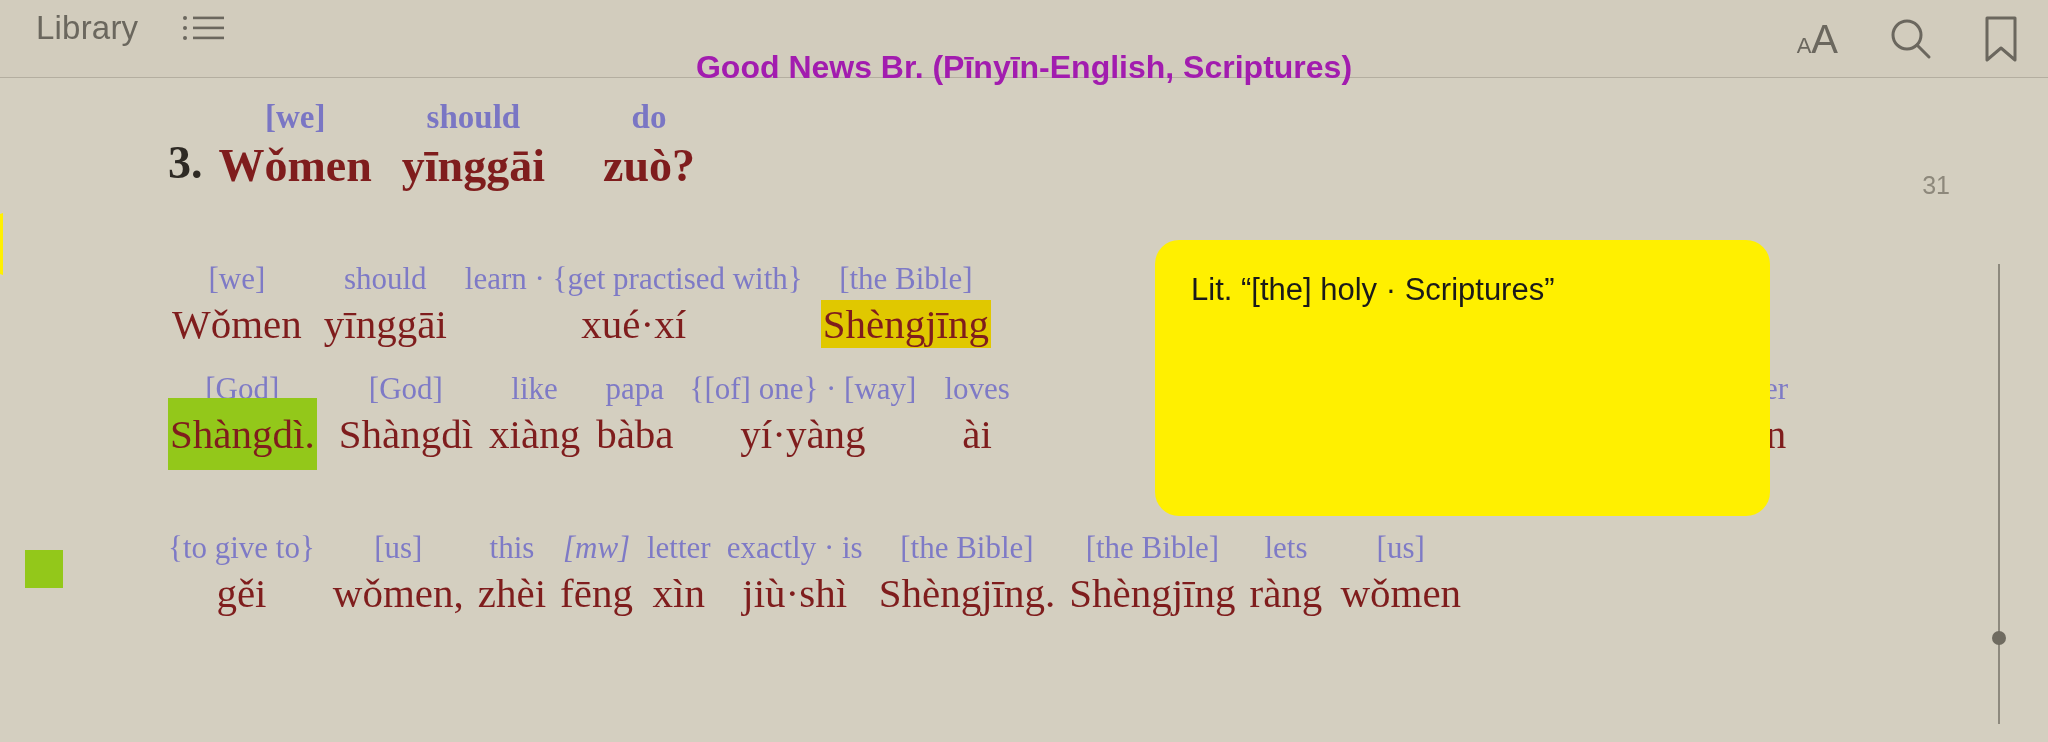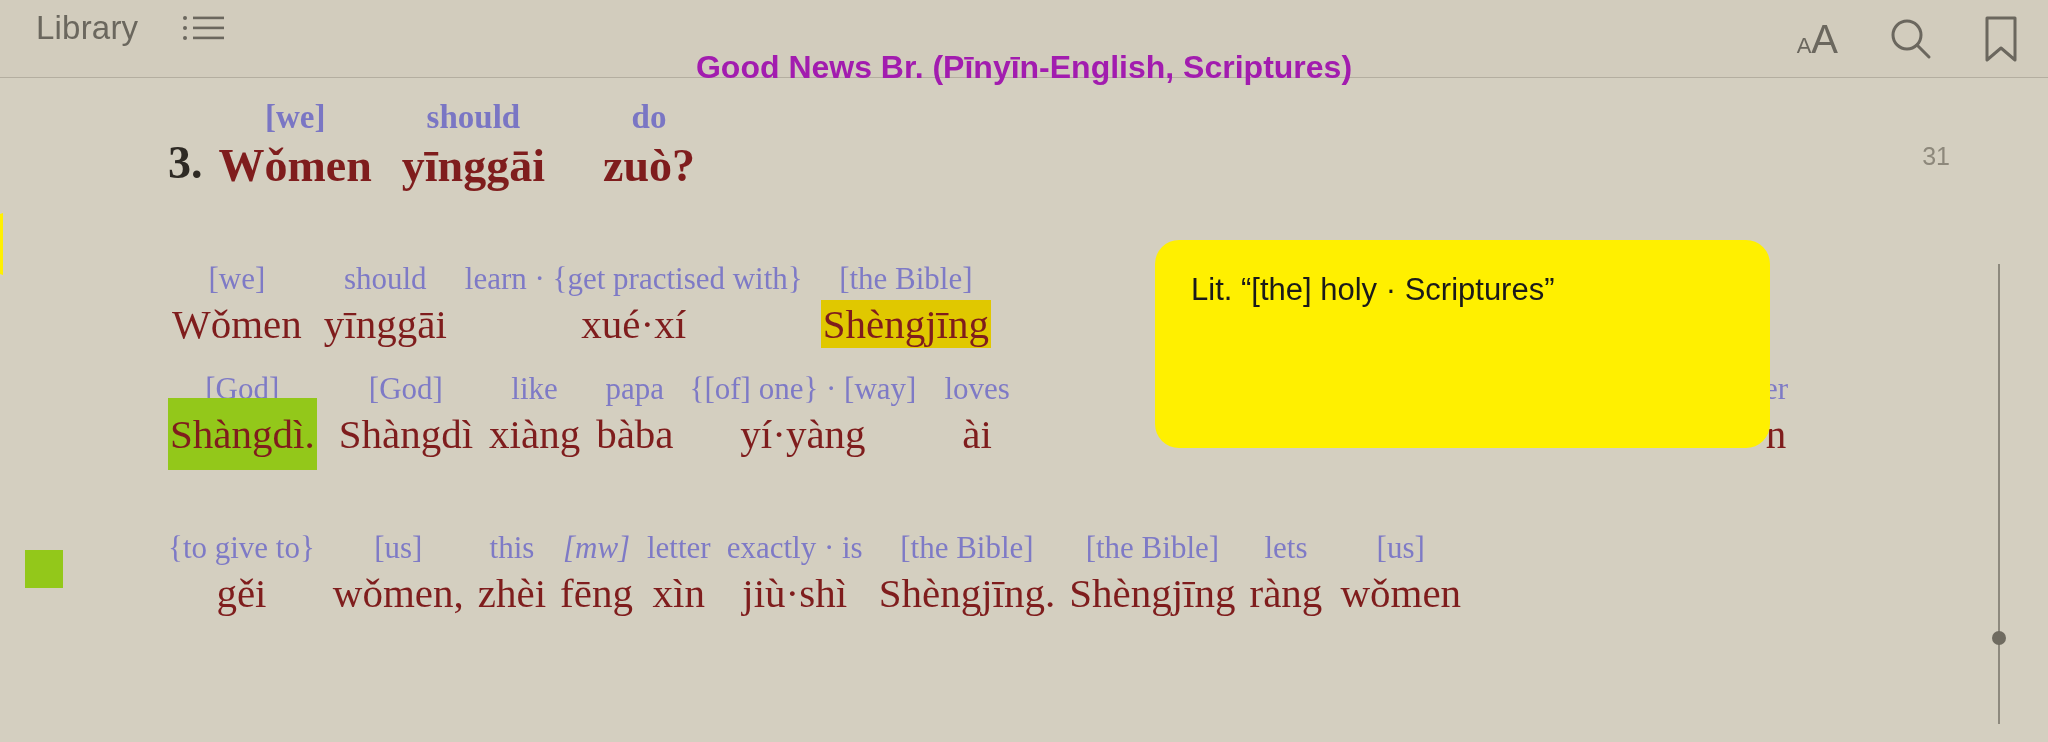--- a/index.html
+++ b/index.html
@@ -88,21 +88,21 @@
     position: absolute;
     left: 0; top: 78px;
     width: 2048px;
     height: 664px;
     overflow: hidden;
   }
 
   .page-num {
     position: absolute;
     right: 98px;
-    top: 64px;
+    top: 93px;
     font-family: "Liberation Sans", sans-serif;
     font-size: 25px;
     color: #8d887b;
   }
 
   .green-marker {
     position: absolute;
     left: 25px;
     top: 472px;
     width: 38px;
@@ -155,21 +155,21 @@
     align-self: flex-end;
     padding-bottom: 2px;
   }
 
   
   .popup {
     position: absolute;
     left: 1155px;
     top: 162px;
     width: 615px;
-    height: 208px;
+    height: 276px;
     background: #fff000;
     border-radius: 24px;
     box-sizing: border-box;
     z-index: 20;
   }
   .popup-text {
     position: absolute;
     left: 36px;
     top: 32px;
     font-family: "Liberation Sans", sans-serif;

